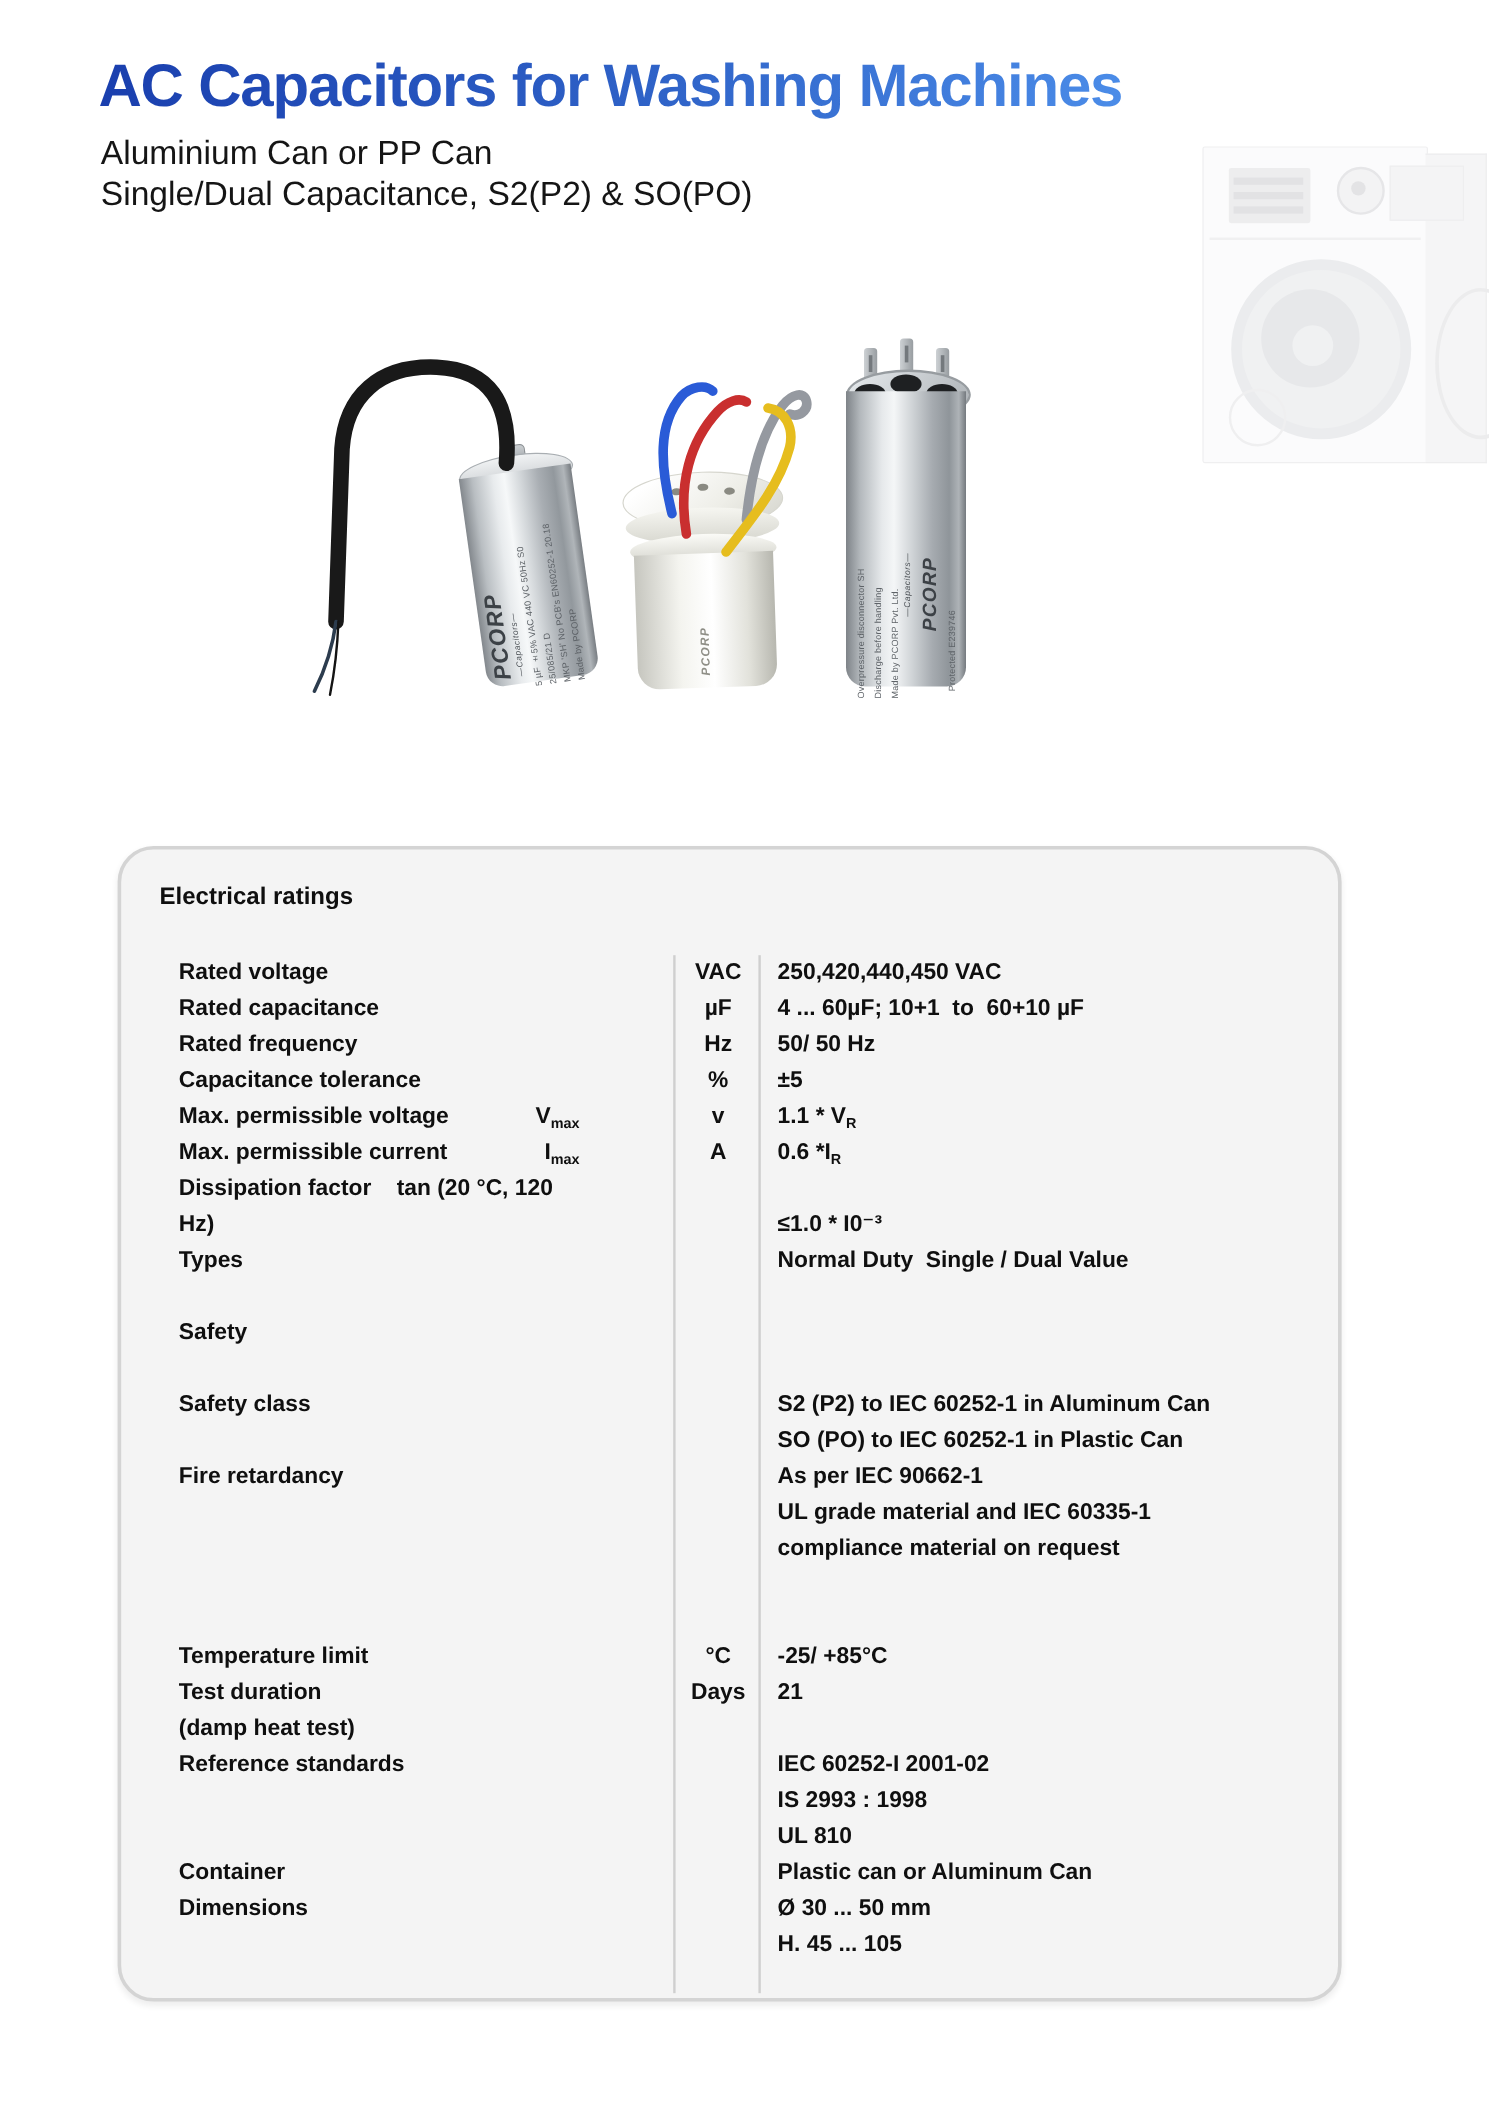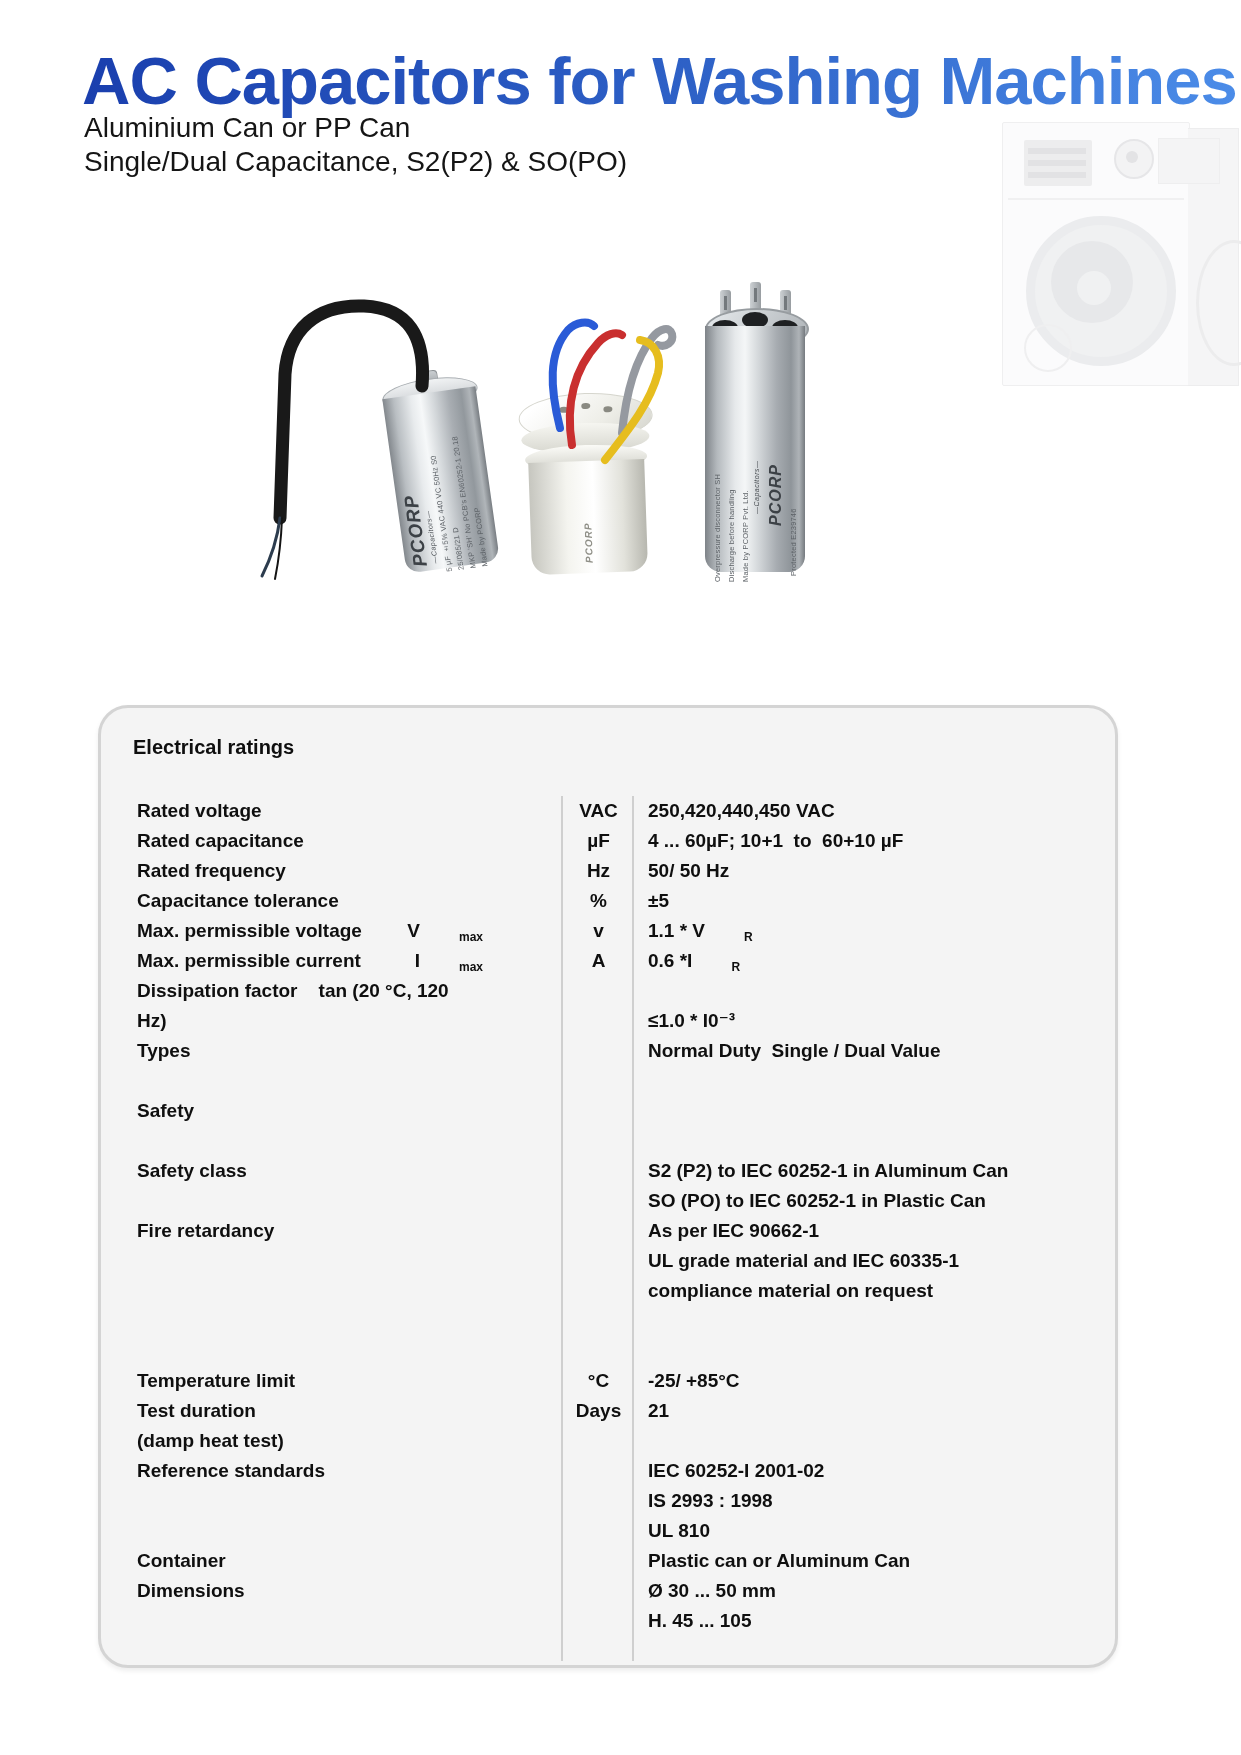--- a/index.html
+++ b/index.html
@@ -1,20 +1,20 @@
 <!DOCTYPE html>
 <html><head>
 <meta charset="utf-8">
 <style>
   html,body{margin:0;padding:0;background:#ffffff;}
   #screen{position:relative;width:1241px;height:1755px;background:#ffffff;overflow:hidden;
           font-family:"Liberation Sans","DejaVu Sans",sans-serif;color:#111;}
 
   
-  .page-title{position:absolute;left:82px;top:42px;font-size:67px;font-weight:700;letter-spacing:-1px;
+  .page-title{position:absolute;left:82px;top:42px;font-size:50px;font-weight:700;letter-spacing:-1px;
     background:linear-gradient(90deg,#1a3fae 0%,#2f63c8 55%,#4b8ce8 100%);
     -webkit-background-clip:text;background-clip:text;color:transparent;white-space:nowrap;}
   .subtitle{position:absolute;left:84px;font-size:28px;font-weight:500;color:#151515;white-space:nowrap;}
   #sub1{top:112px;} #sub2{top:146px;}
 
   
   .machine{position:absolute;left:1002px;top:120px;width:237px;height:266px;}
   .m-front{position:absolute;left:0;top:2px;width:186px;height:262px;background:#fbfbfc;border:1px solid #efeff0;border-radius:2px;}
   .m-side{position:absolute;left:186px;top:8px;width:50px;height:256px;background:#f5f5f6;border:1px solid #ededee;border-left:none;}
   .m-side-arc{position:absolute;left:194px;top:120px;width:70px;height:120px;border:3px solid #ececed;border-radius:50%;}
@@ -75,25 +75,25 @@
   .panel{position:absolute;left:98px;top:705px;width:1020px;height:963px;box-sizing:border-box;
     background:#f4f4f4;border:3px solid #d4d4d4;border-radius:30px;box-shadow:0 3px 5px rgba(0,0,0,.07);}
   .panel-heading{position:absolute;left:32px;top:28px;font-size:20px;font-weight:700;color:#0f0f0f;}
   .vdiv{position:absolute;top:88px;bottom:4px;width:2px;background:#cfcfcf;}
   #vdiv1{left:460px;} #vdiv2{left:531px;}
   .ttable{position:absolute;left:0;right:0;top:88px;}
   .trow{display:grid;grid-template-columns:462px 71px 1fr;height:30px;align-items:center;
         font-size:19px;font-weight:700;color:#0f0f0f;}
   .trow.spacer{height:30px;}
   .tcell{line-height:22px;}
-  .tcell.label{position:relative;padding-left:36px;white-space:pre;}
+  .tcell.label{position:relative;padding-left:48px;white-space:pre;}
   .tcell.unit{text-align:center;}
   .tcell.value{padding-left:14px;white-space:pre;}
   .sym{position:absolute;right:80px;top:50%;transform:translateY(-50%);}
-  .trow sub{font-size:12px;line-height:0;vertical-align:-4px;margin-left:39px;}
+  .trow sub{font-size:12px;line-height:0;vertical-align:-4px;}
 </style>
 </head>
 <body>
 
 <div id="screen">
 
   <div class="page-title">AC Capacitors for Washing Machines</div>
   <div class="subtitle" id="sub1">Aluminium Can or PP Can</div>
   <div class="subtitle" id="sub2">Single/Dual Capacitance, S2(P2) &amp; SO(PO)</div>
 

